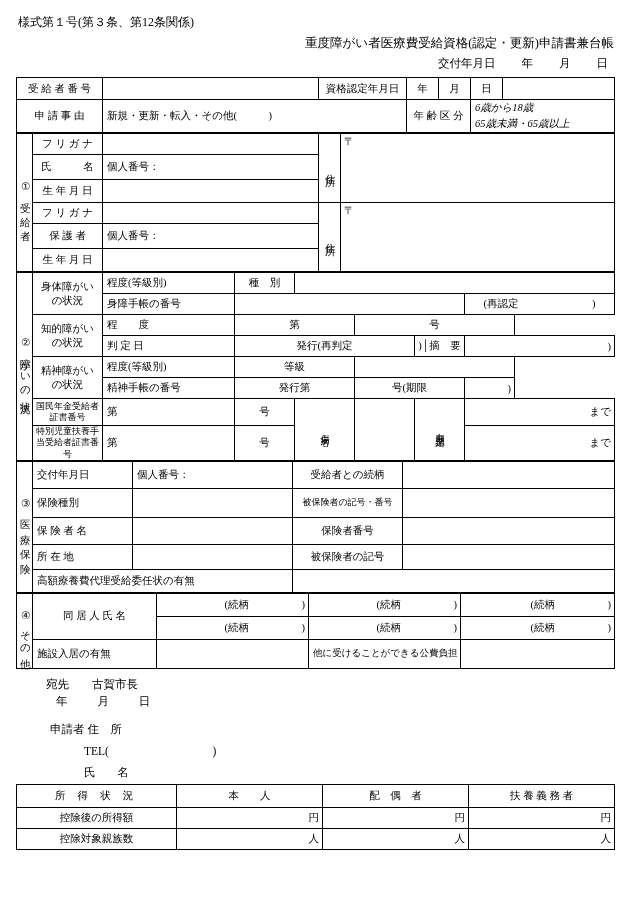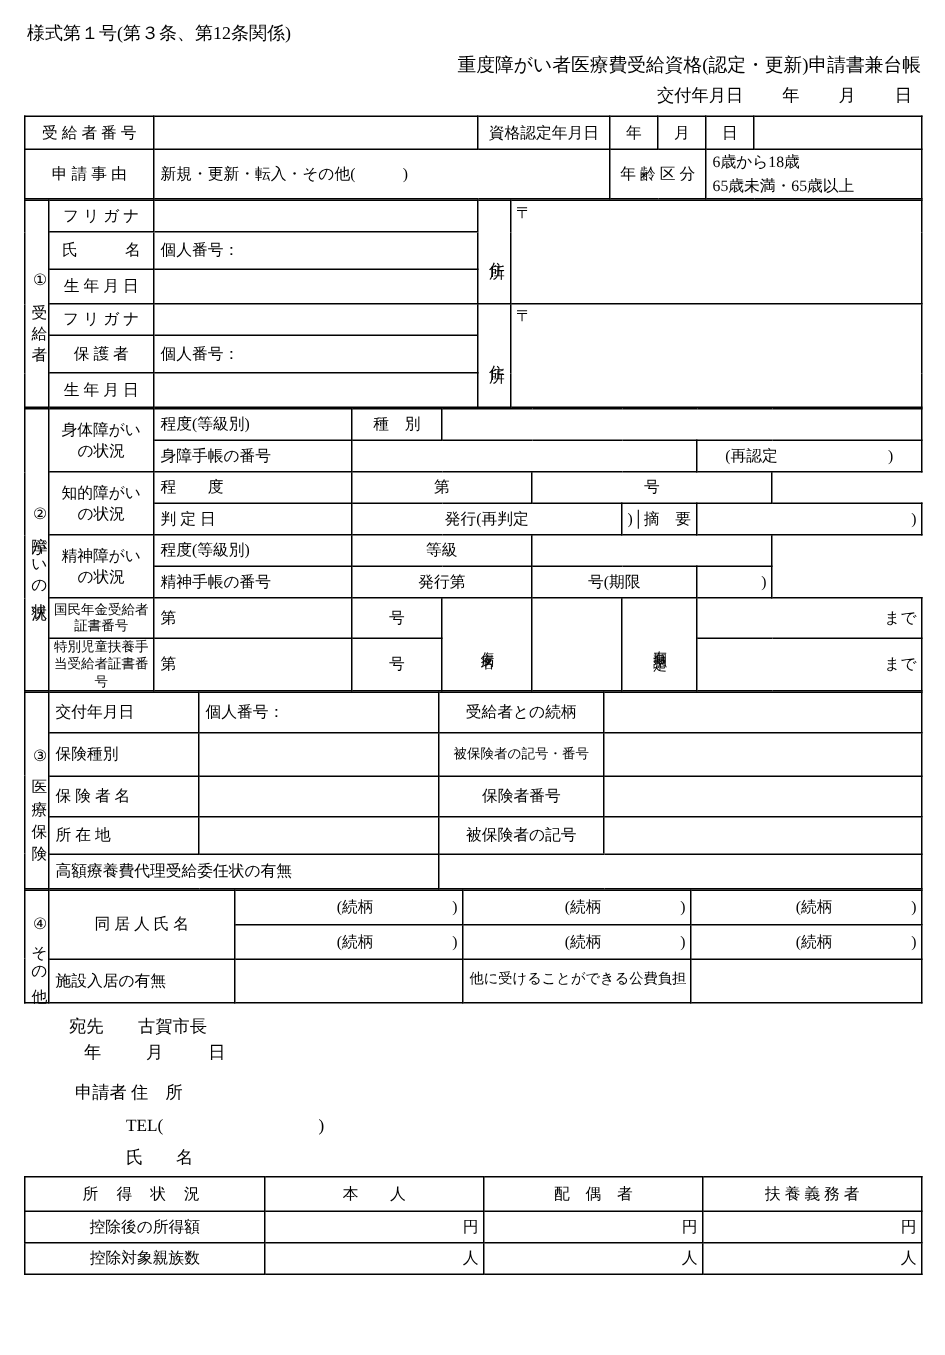--- a/index.html
+++ b/index.html
@@ -21,21 +21,21 @@
   .vert{
     writing-mode:vertical-rl;text-orientation:upright;
     letter-spacing:.18em;white-space:nowrap;margin:0 auto;line-height:1;
   }
   .dash-line{border-bottom:1px dashed #000;}
   .h18{height:18px;}
   .h20{height:20px;}
   .h22{height:22px;}
   .h24{height:24px;}
   .h26{height:26px;padding-left:22px;}
-  .inner{width:100%;border-collapse:collapse;}
+  .inner{width:100%;border-collapse:collapse;font-style:italic;}
   .inner td{border:none;}
   .halfline{border-bottom:1px solid #000;}
   .nwrap{white-space:nowrap;}
   .small{font-size:9.5px;}
   .tiny{font-size:9px;}
   .statement{font-size:10.5px;line-height:1.55;margin:4px 2px 0 6px;}
   .statement p{margin:0 0 1px 0;}
   .addr-block{margin:8px 0 0 30px;font-size:11.5px;}
   .date-line{text-align:left;margin:2px 0 0 40px;font-size:11.5px;letter-spacing:.2em;}
   .applicant{margin:10px 0 0 34px;font-size:11.5px;line-height:1.9;}

